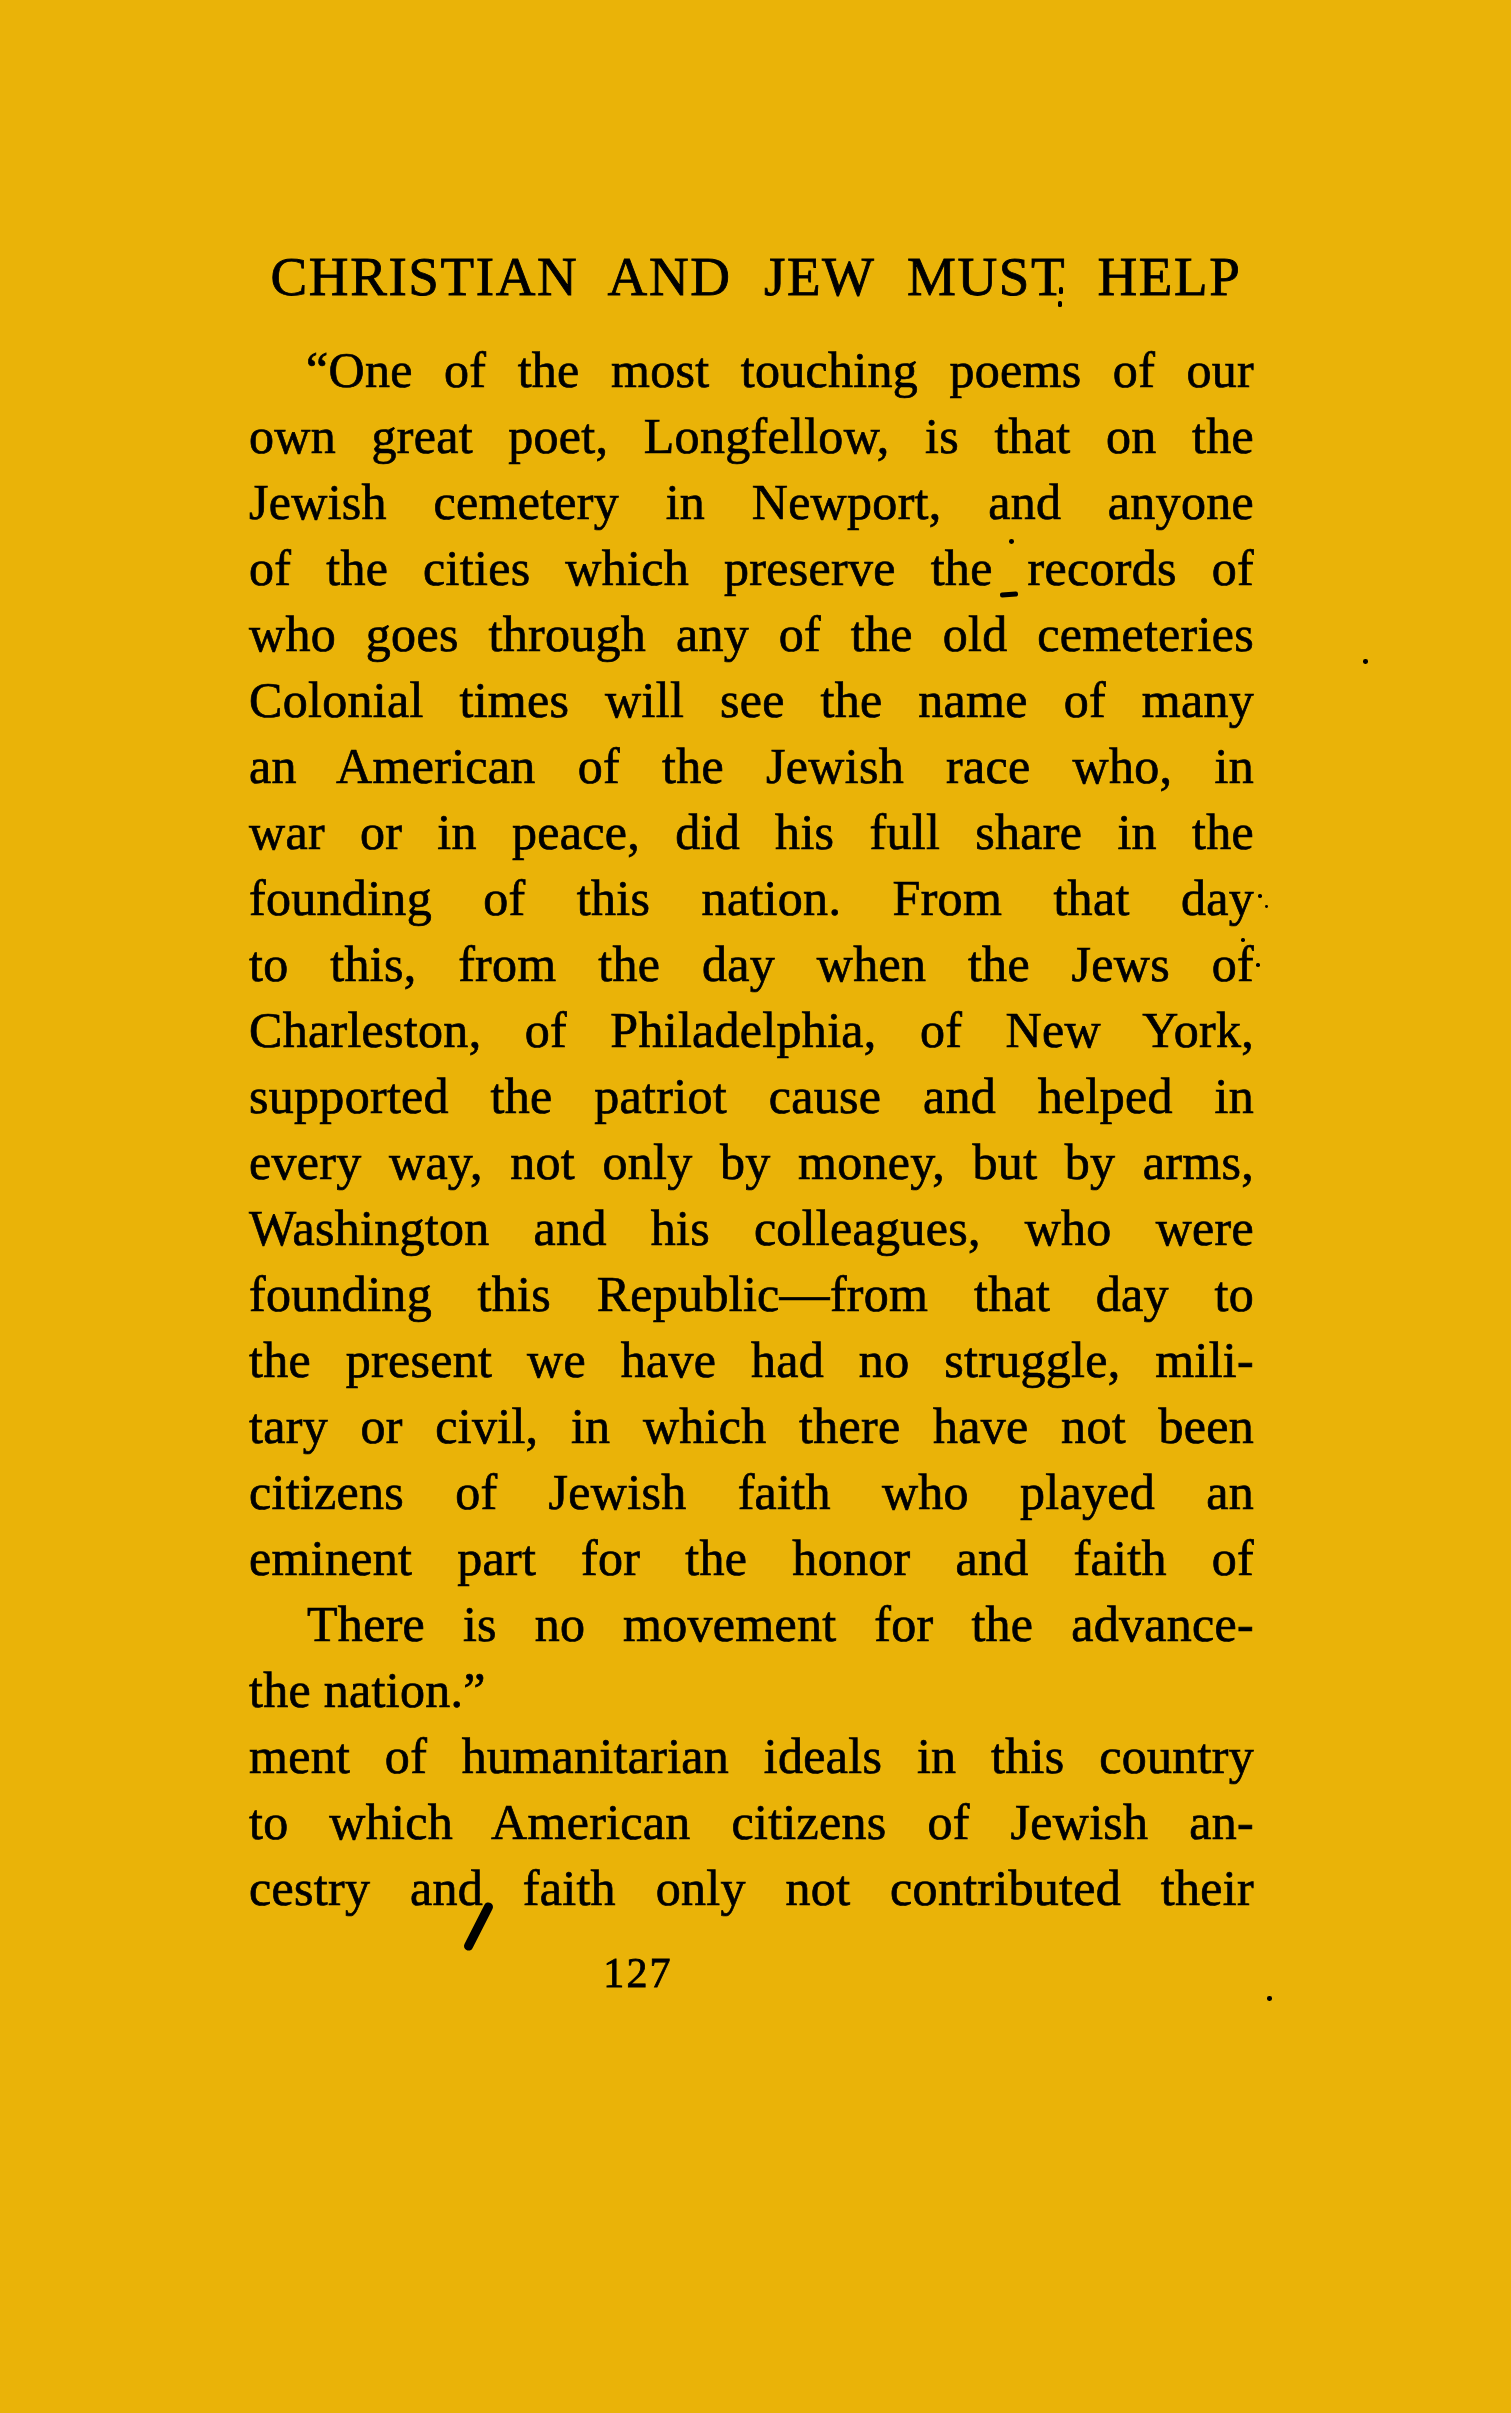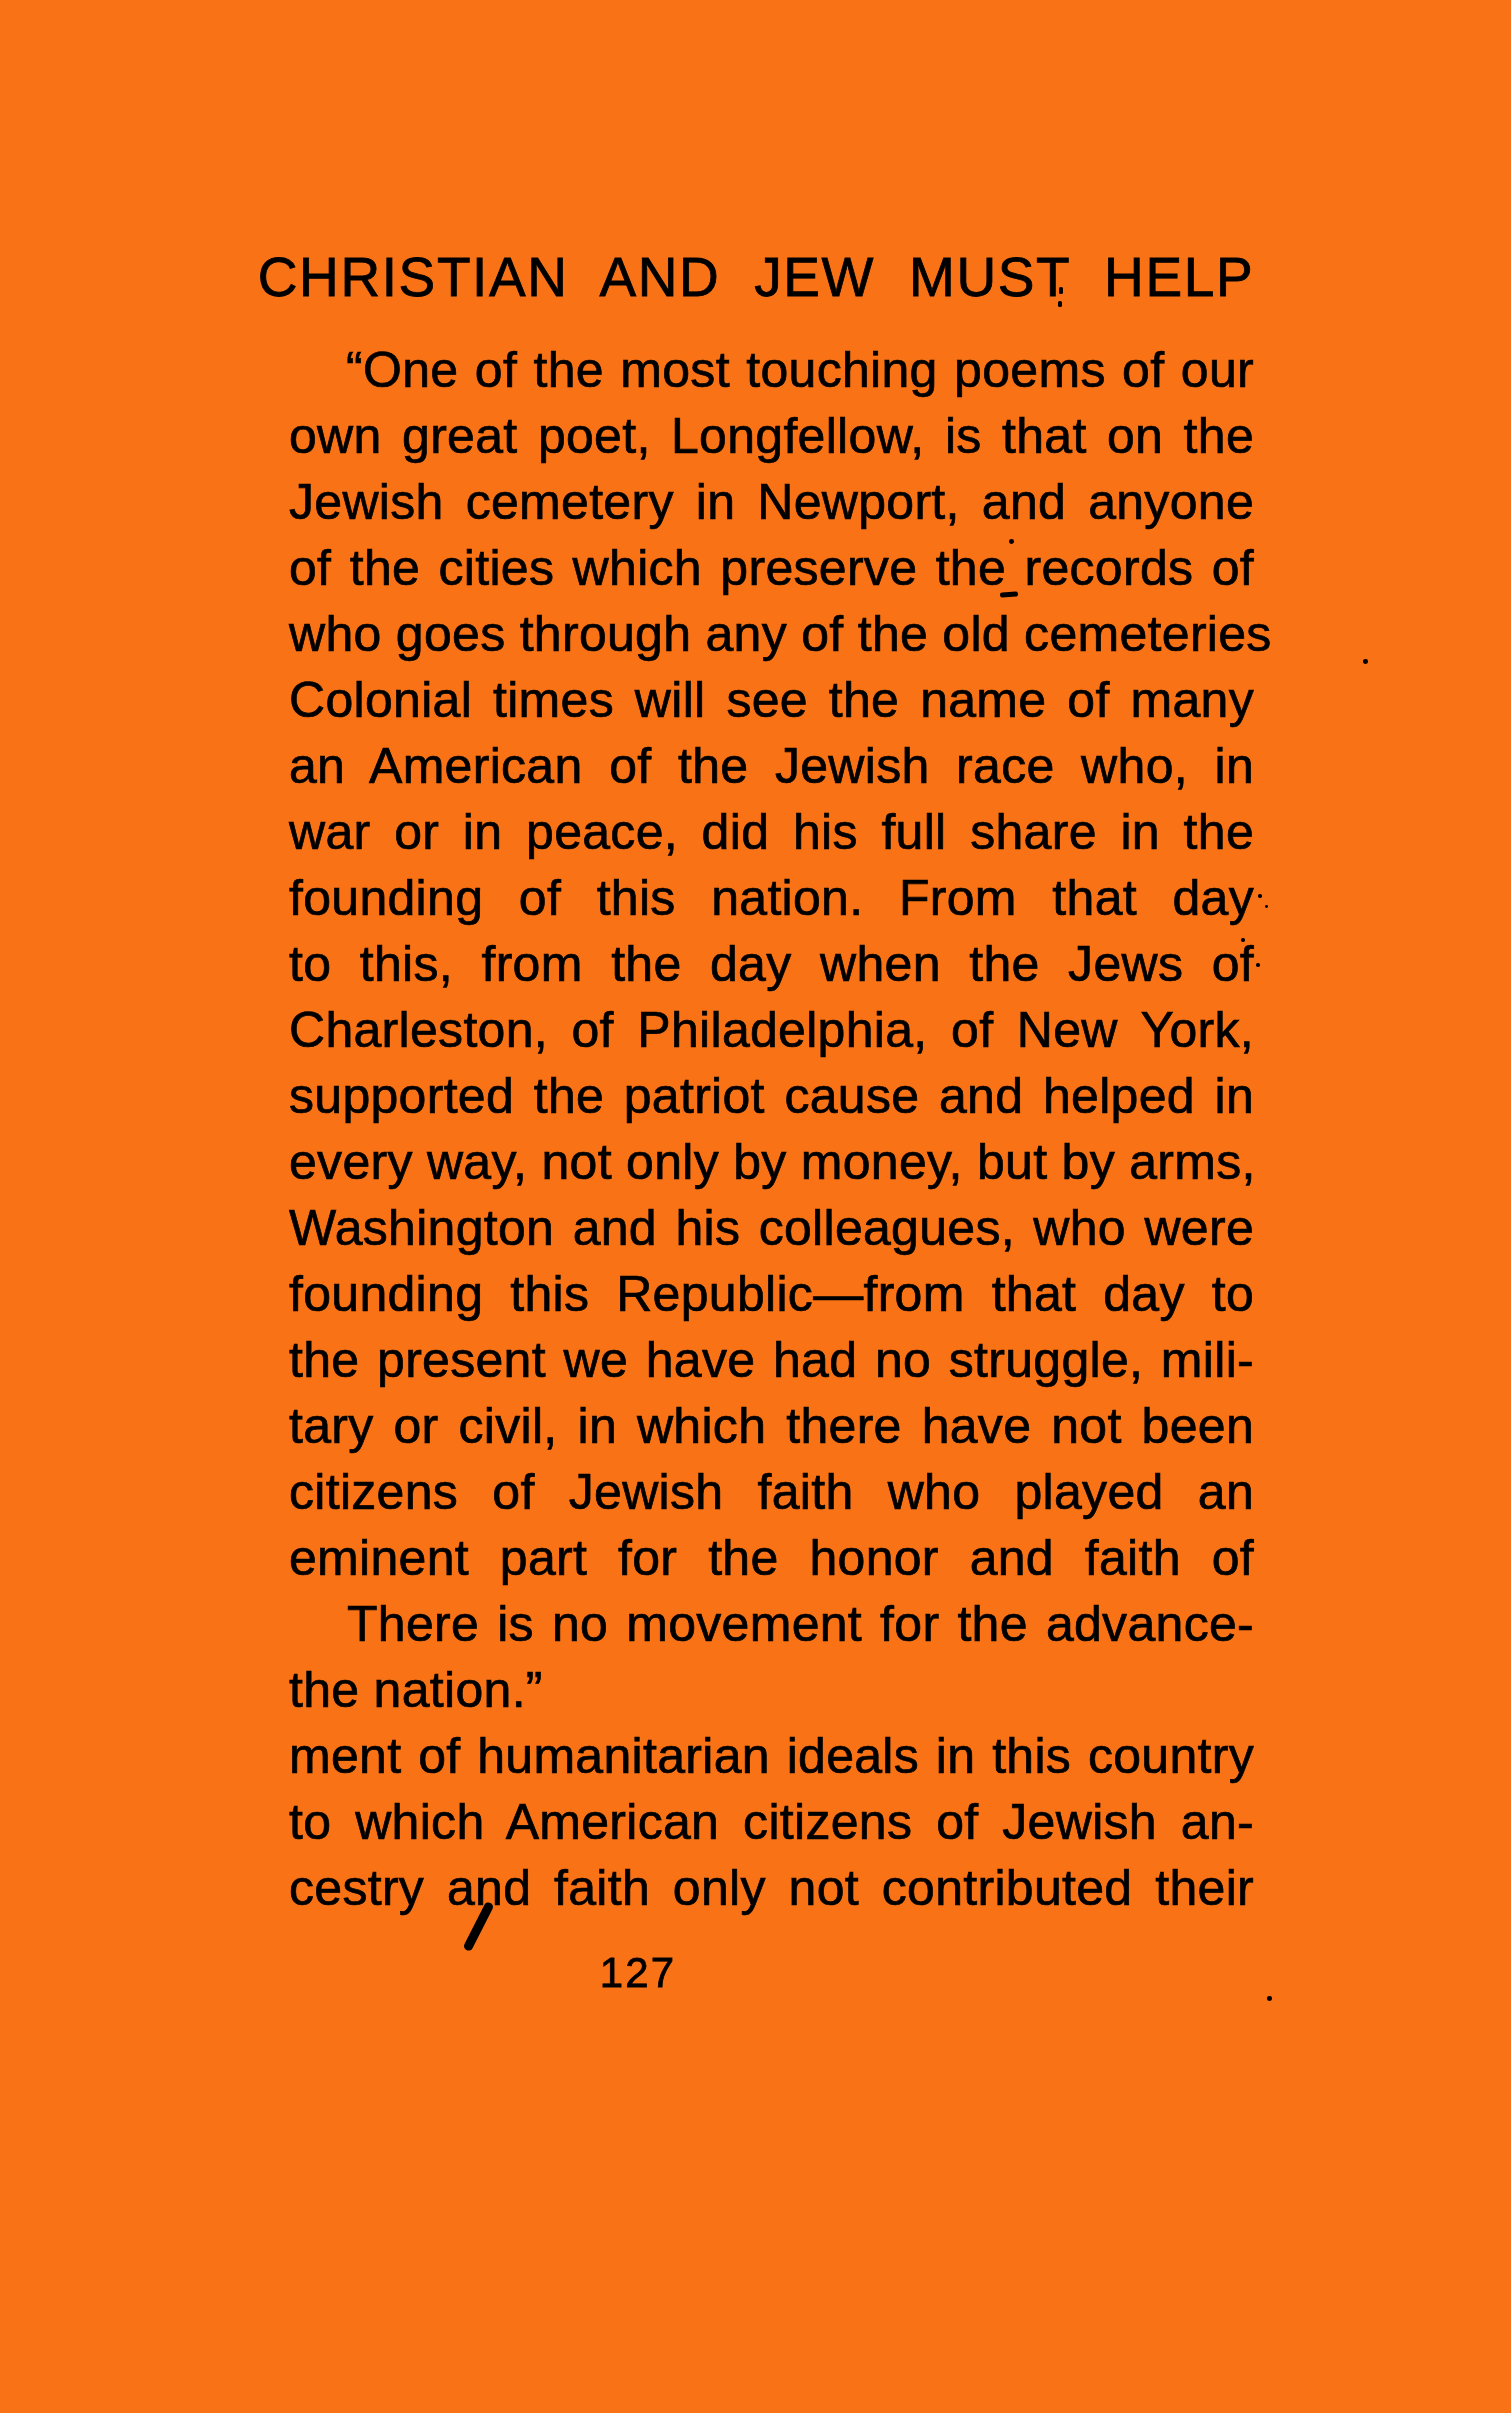--- a/index.html
+++ b/index.html
@@ -4,23 +4,23 @@
 <style>
   html, body {
     margin: 0;
     padding: 0;
     background: #ffffff;
   }
   .page {
     position: relative;
     width: 1512px;
     height: 2413px;
-    background: #f97316;
+    background: #eab308;
     color: #000000;
-    font-family: Liberation Sans, sans-serif;
+    font-family: Liberation Serif, serif;
     overflow: hidden;
   }
   
   .title {
     position: absolute;
     top: 244px;
     left: 0;
     width: 1512px;
     text-align: center;
     font-size: 55px;
@@ -38,21 +38,20 @@
     width: 1005px;
   }
   .line {
     font-size: 50px;
     line-height: 66px;
     letter-spacing: 0.3px;
     -webkit-text-stroke: 0.7px #000000;
     text-align: justify;
     text-align-last: justify;
     white-space: nowrap;
-    margin-left: 40px;
   }
   .line.indent-1 { padding-left: 57px; }
   .line.indent-2 { padding-left: 58px; }
   .line.para-end {
     text-align: left;
     text-align-last: left;
   }
   
   .folio {
     position: absolute;

